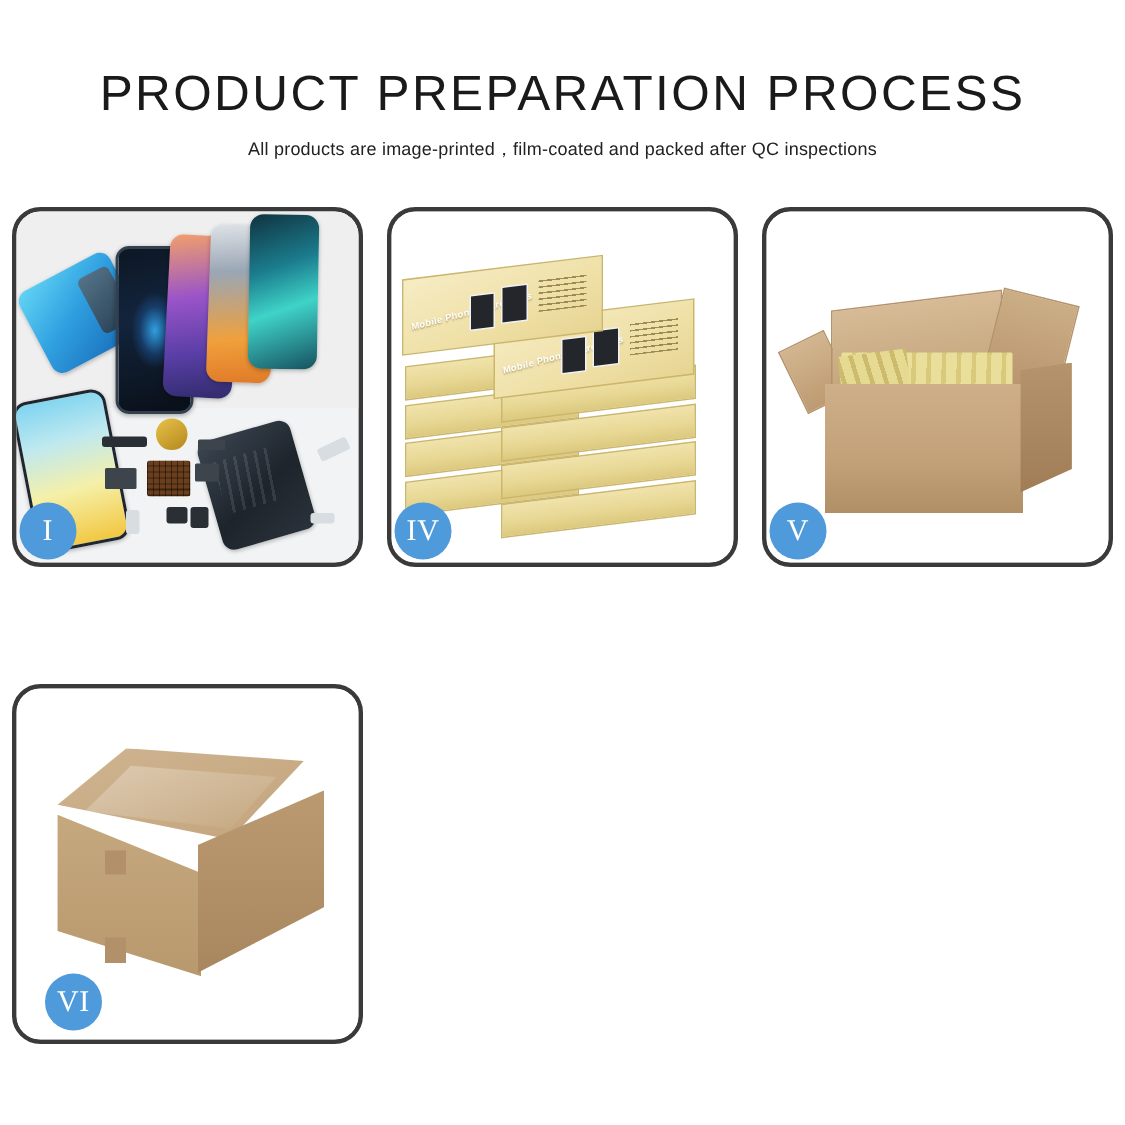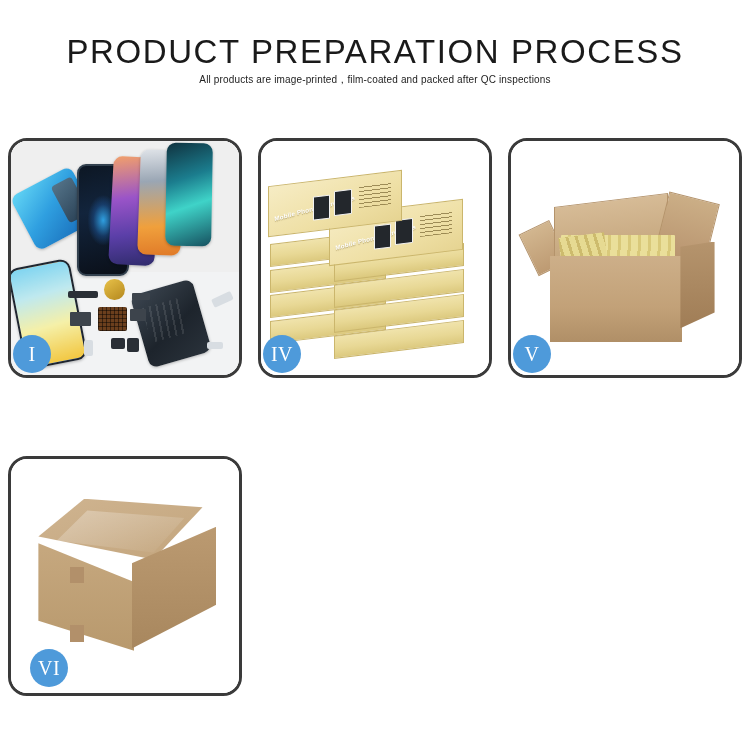--- a/index.html
+++ b/index.html
@@ -10,39 +10,39 @@
     width: 750px;
     height: 750px;
     background: #ffffff;
     font-family: "Liberation Sans", sans-serif;
     overflow: hidden;
     position: relative;
   }
 
   
   #header {
-    padding-top: 34px;
+    padding-top: 44px;
     text-align: center;
   }
   #page-title {
     font-family: "Liberation Sans", sans-serif;
     font-size: 33px;
     font-weight: 400;
     letter-spacing: 1.6px;
     color: #1a1a1a;
     margin: 0;
     line-height: 1.12;
     white-space: nowrap;
   }
   #page-subtitle {
     font-family: "Liberation Sans", sans-serif;
-    font-size: 10px;
+    font-size: 12px;
     font-weight: 400;
     color: #222222;
-    margin: 2px 0 0 0;
+    margin: 10px 0 0 0;
     letter-spacing: 0.15px;
     white-space: nowrap;
   }
 
   
   #process-grid {
     position: absolute;
     left: 8px;
     top: 138px;
     width: 734px;

